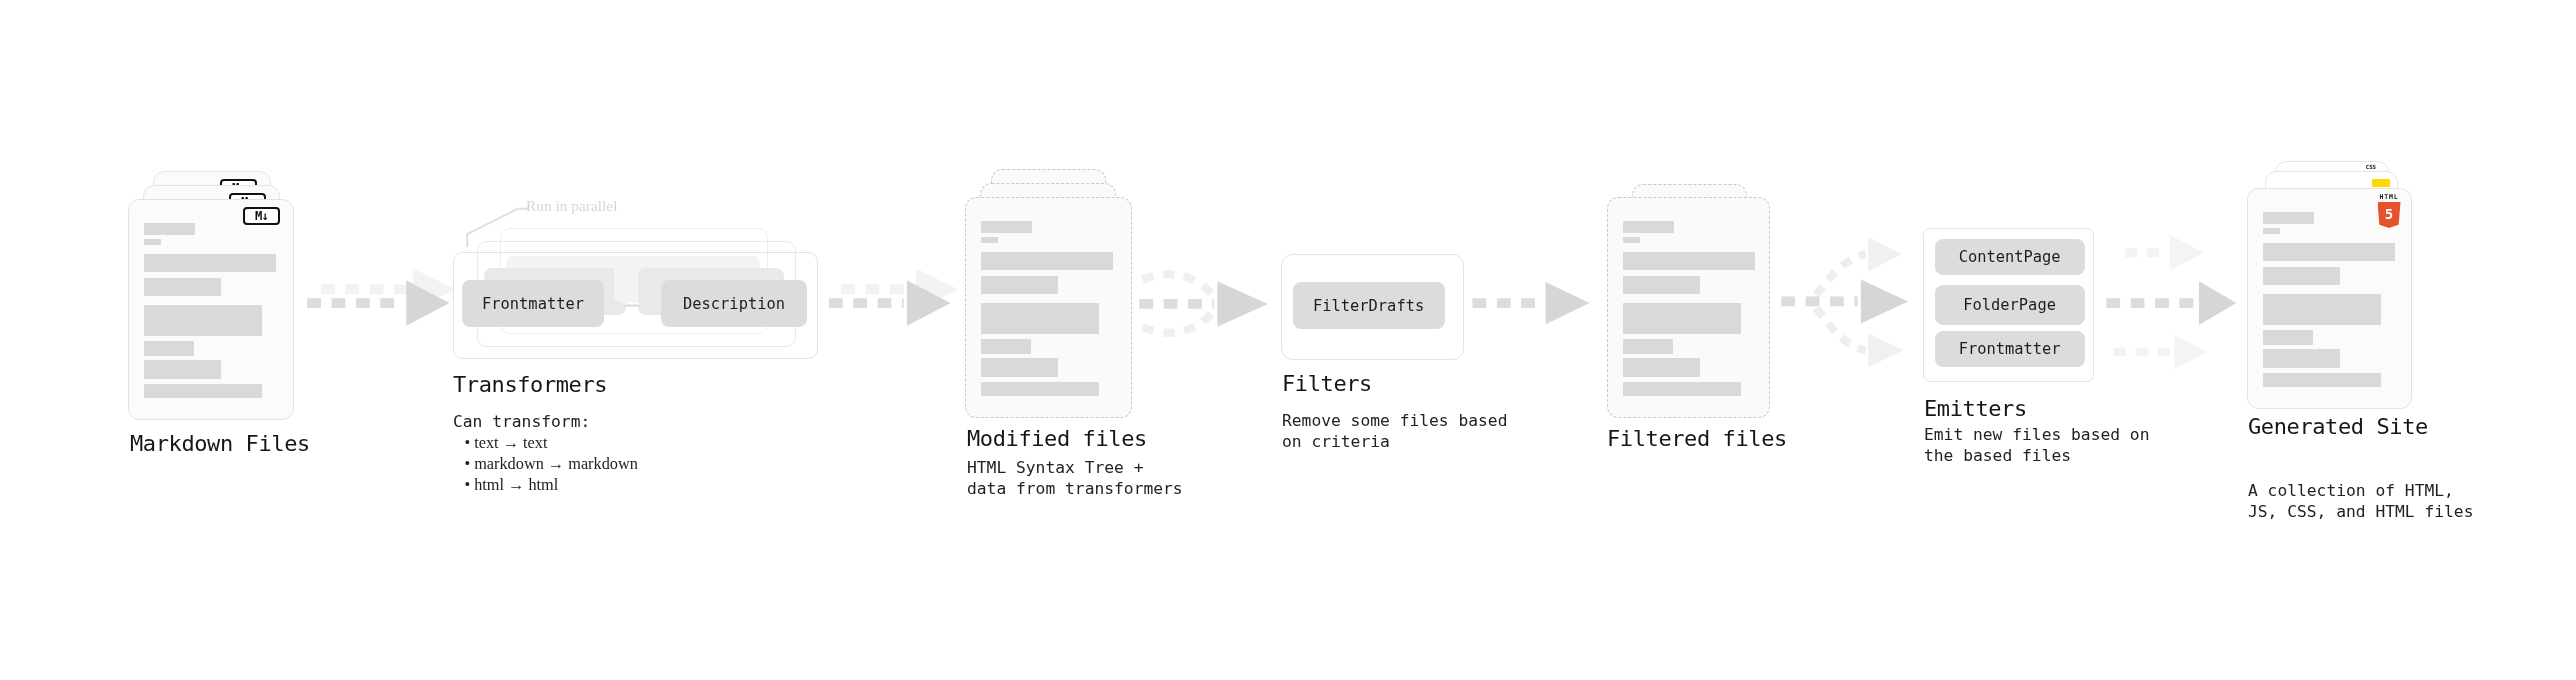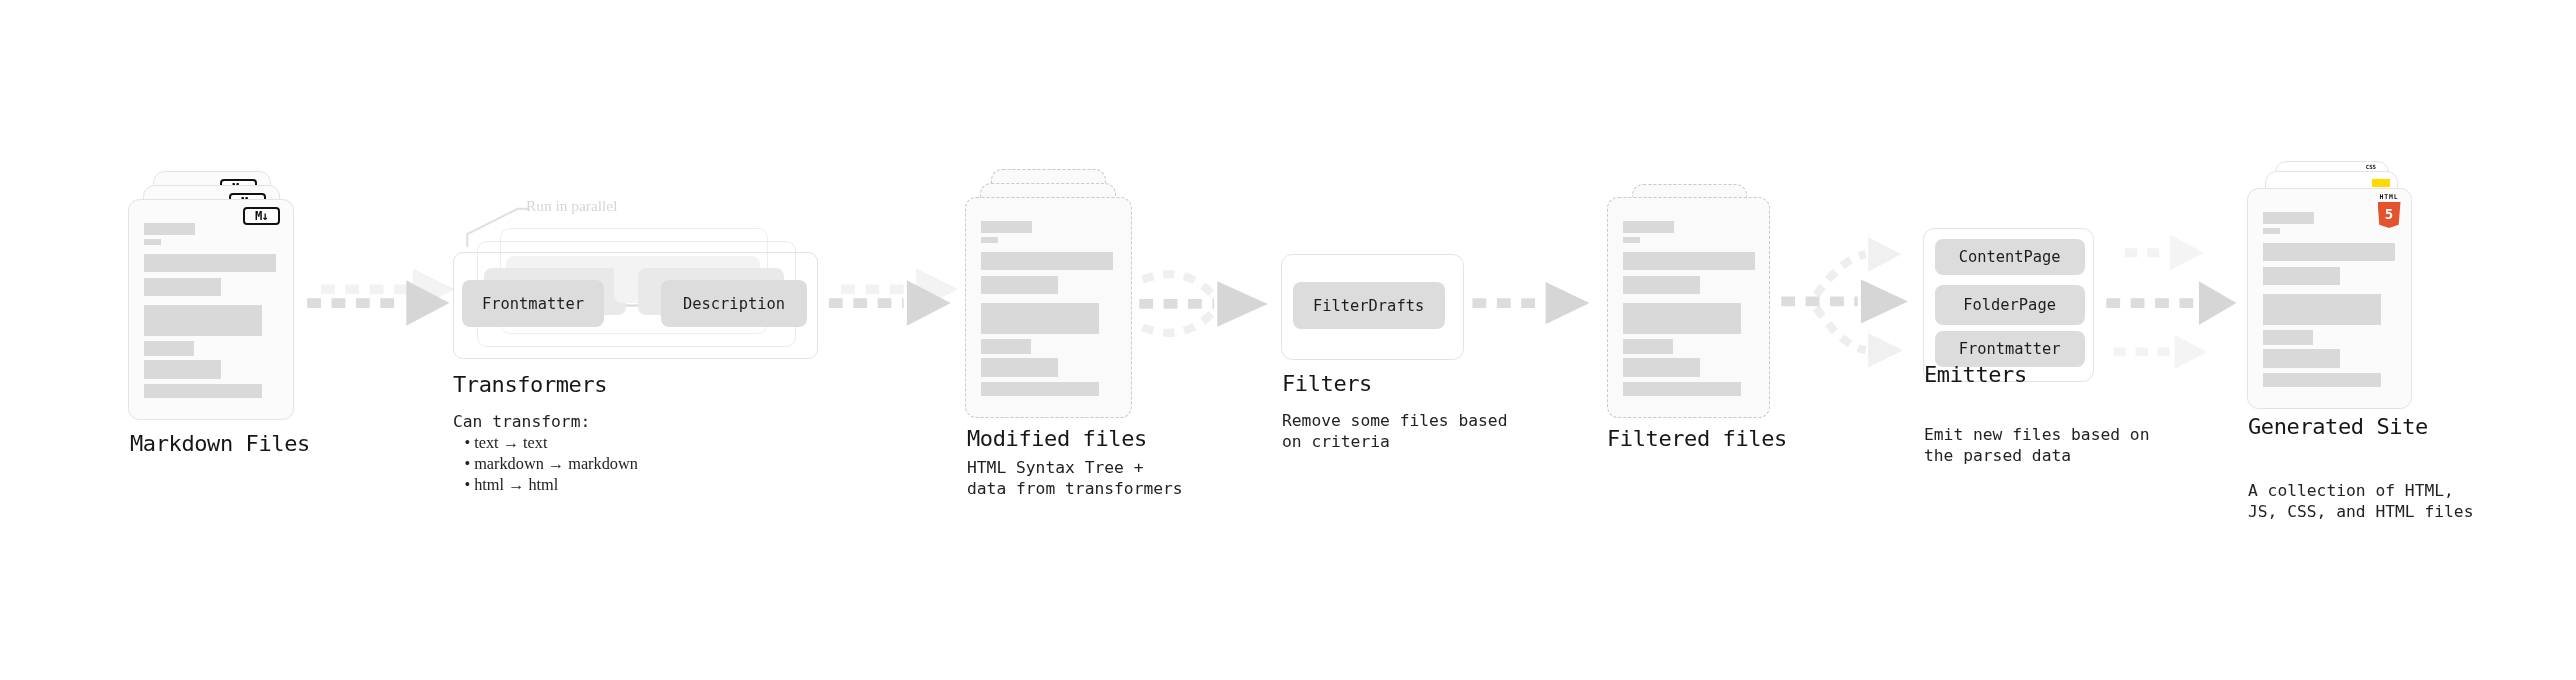--- a/index.html
+++ b/index.html
@@ -198,29 +198,29 @@
         <i class="bar b5"></i>
           <i class="bar b6"></i>
           <i class="bar b7"></i>
           <i class="bar b8"></i>
       </div>
     </div>
     <div class="lbl" style="left:1607px;top:426px;">Filtered files</div>
   </div>
 
   <div>
-    <div class="card whitec" style="left:1923px;top:228px;width:171px;height:154px;">
+    <div class="card whitec" style="left:1923px;top:228px;width:171px;height:154px;border-radius:7px;">
       <div class="chip" style="left:10.6px;top:9.8px;width:150px;height:36px;">ContentPage</div>
       <div class="chip" style="left:10.6px;top:56px;width:150px;height:40px;">FolderPage</div>
       <div class="chip" style="left:10.6px;top:102px;width:150px;height:36px;">Frontmatter</div>
     </div>
-    <div class="lbl" style="left:1924px;top:362px;text-align:right;">Emitters</div>
+    <div class="lbl" style="left:1924px;top:396px;text-align:right;">Emitters</div>
     <div class="desc" style="left:1924px;top:424px;">
       <div>Emit new files based on</div>
-      <div>the parsed data</div>
+      <div>the based files</div>
     </div>
   </div>
 
   <div>
     <div class="card whitec" style="left:2275px;top:161px;width:114px;height:221px;z-index:1;">
       <div class="css-badge">
         <div class="word">CSS</div>
         <div class="bar-under"></div>
       </div>
     </div>

